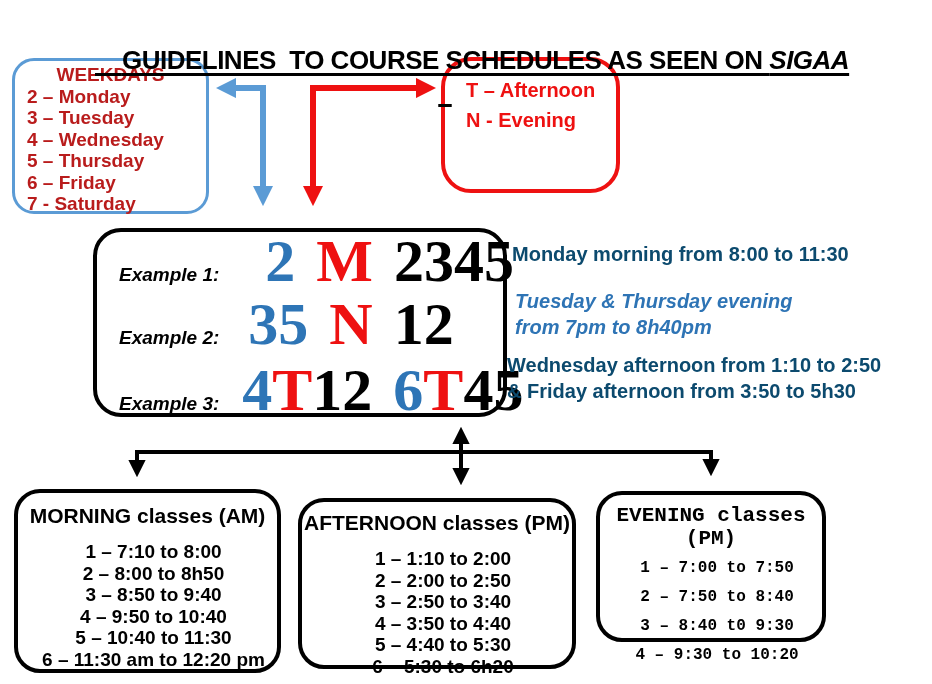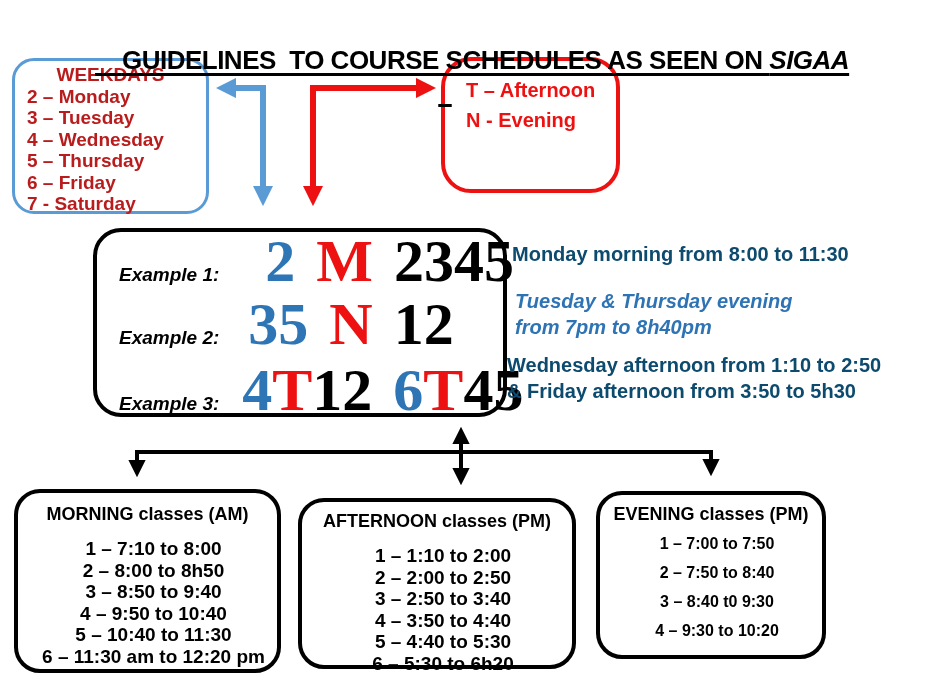--- a/index.html
+++ b/index.html
@@ -62,22 +62,22 @@
   .ann-1{left:512px;top:241px;}
   .ann-2{left:515px;top:288px;font-style:italic;}
   .ann-3{left:507px;top:352px;}
   
   .sched-box{
     border:4px solid #000;border-radius:26px;background:#fff;z-index:2;text-align:center;
     box-sizing:border-box;font-weight:bold;
   }
   .box-morning{left:14px;top:489px;width:267px;height:184px;}
   .box-afternoon{left:298px;top:498px;width:278px;height:171px;}
-  .box-evening{left:596px;top:491px;width:230px;height:168px;}
-  .sched-title{font-size:18px;margin-top:9px;}
+  .box-evening{left:596px;top:491px;width:230px;height:151px;font-family:Liberation Mono, monospace;}
+  .sched-title{font-size:21px;margin-top:9px;}
   .box-morning .sched-title{margin-top:11px;}
   .sched-list{font-size:19px;line-height:21.5px;margin-top:13px;white-space:nowrap;padding-left:12px;}
   .box-evening .sched-list{font-size:16px;line-height:29px;margin-top:4px;}
 </style>
 </head>
 <body>
 
 <div class="canvas">
 
   <svg class="abs arrow-layer" width="932" height="684" viewBox="0 0 932 684">

